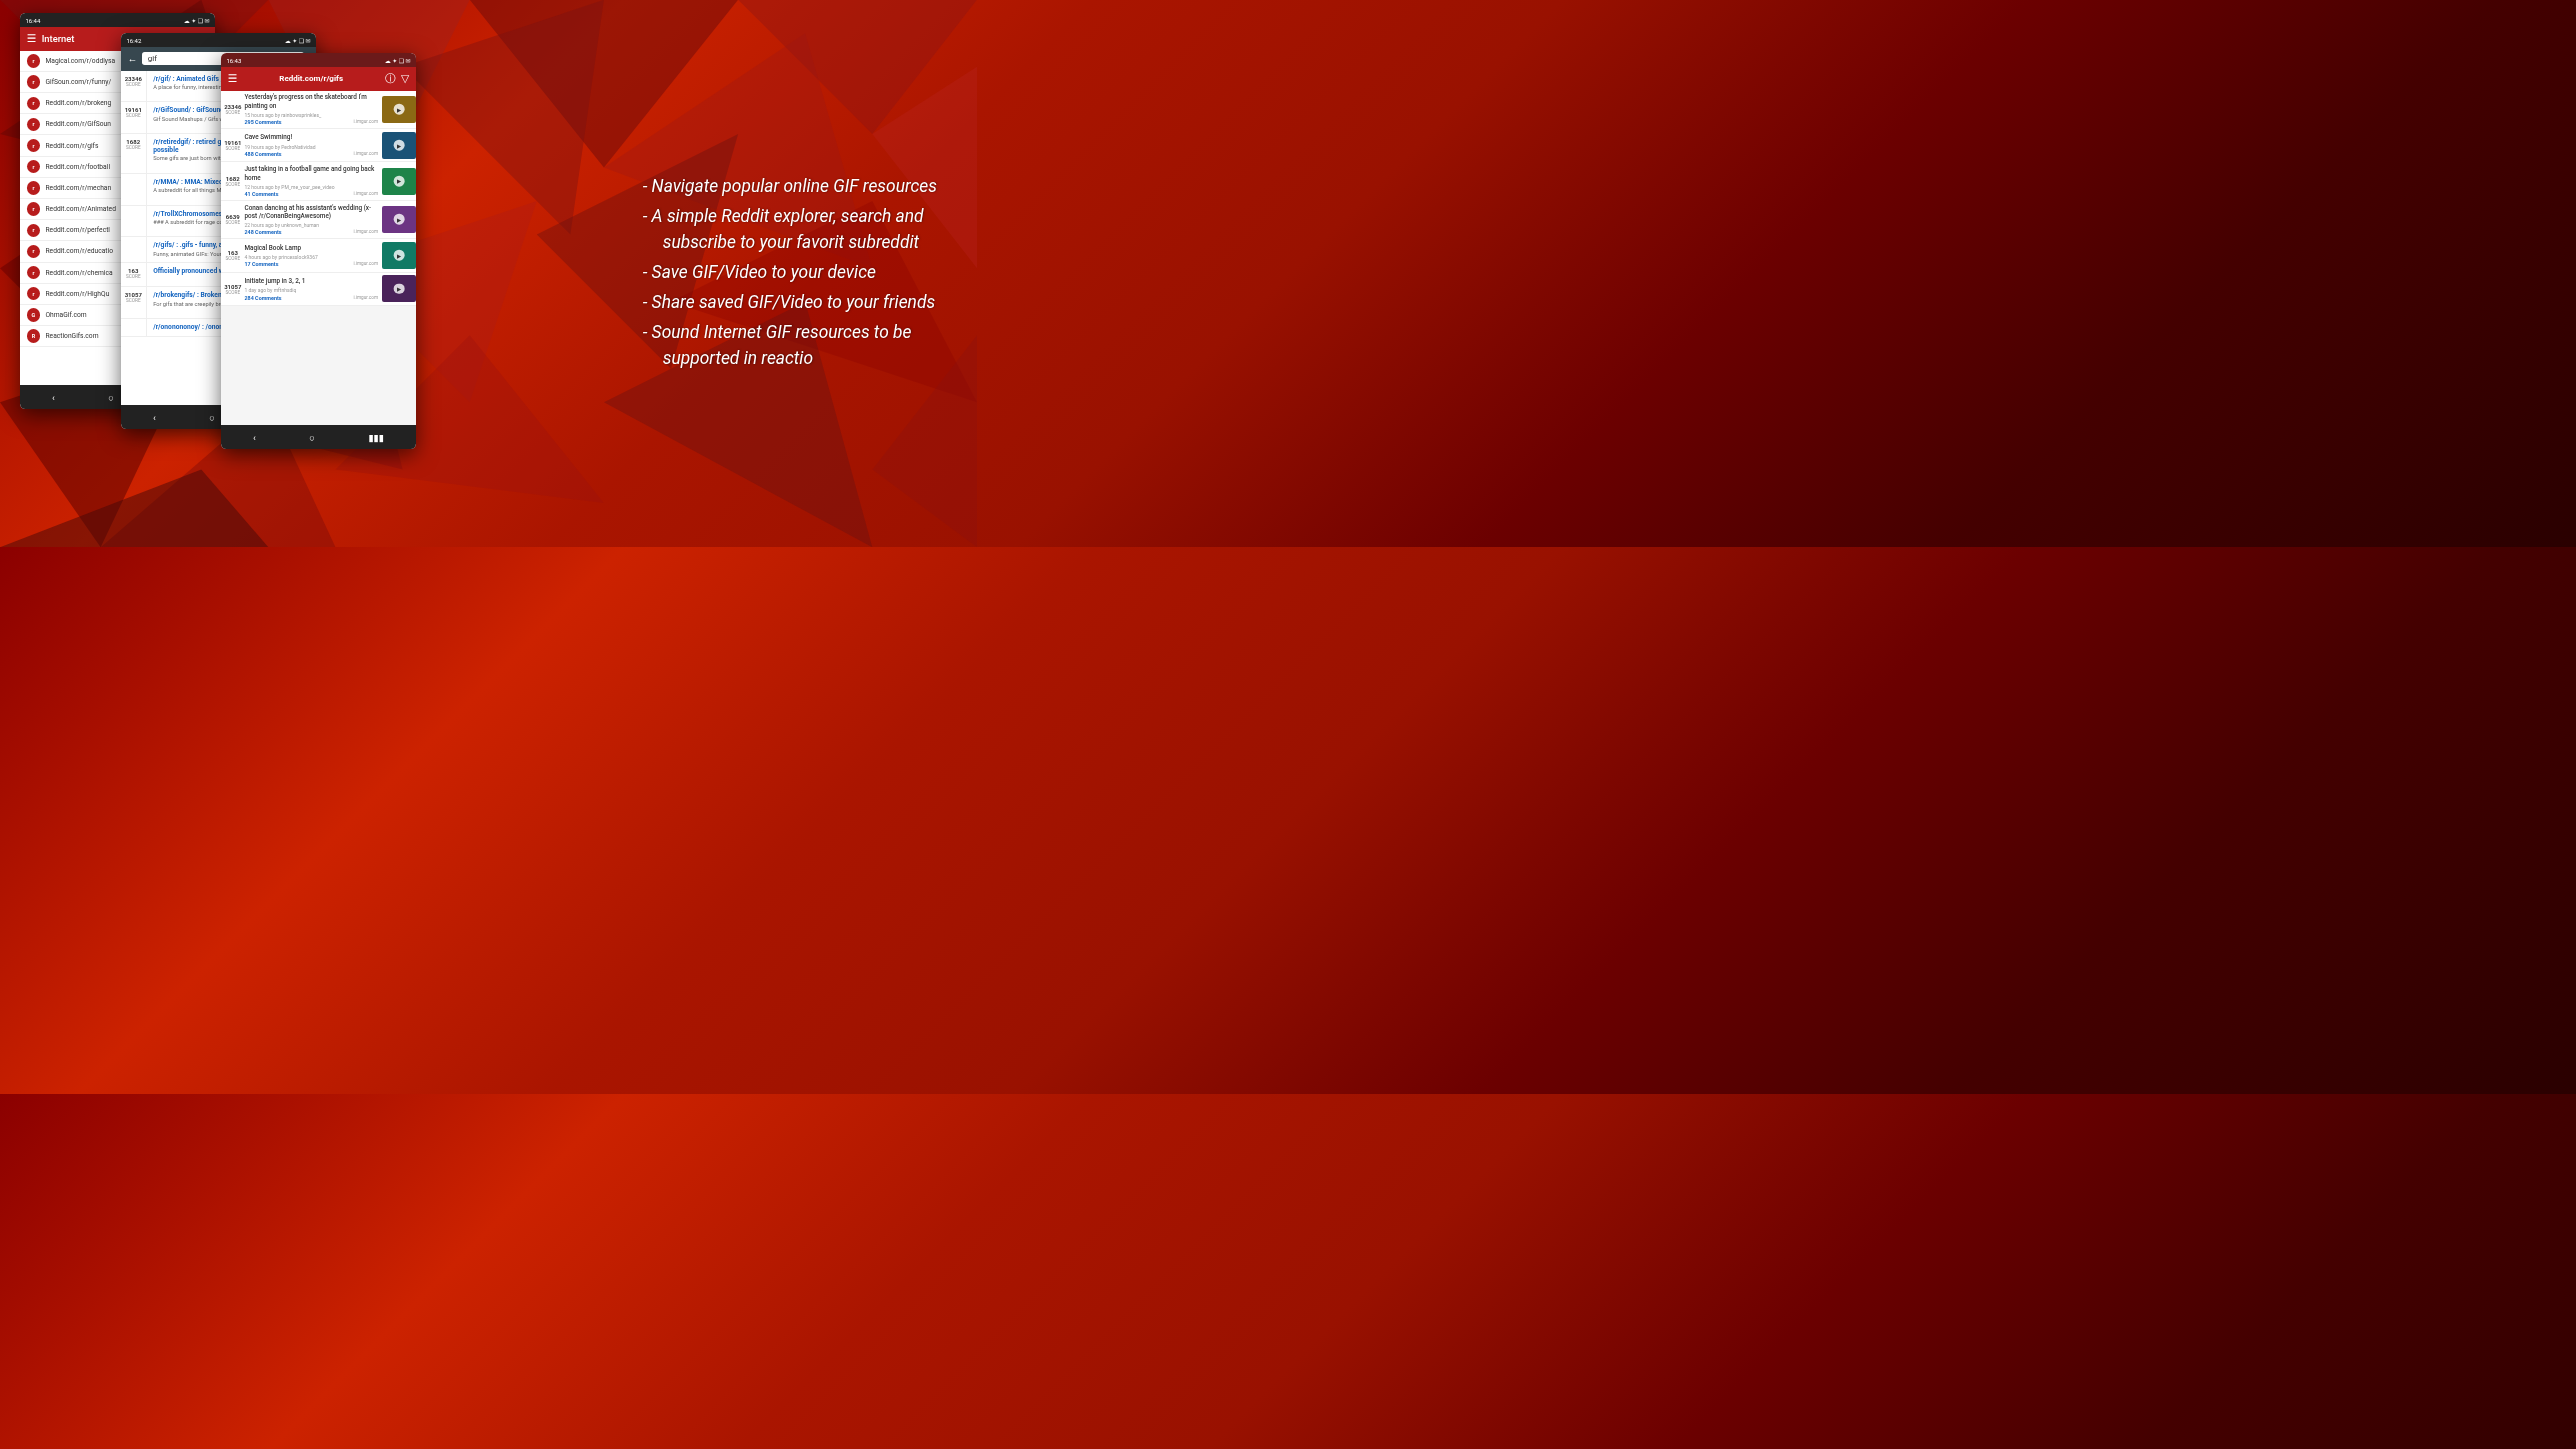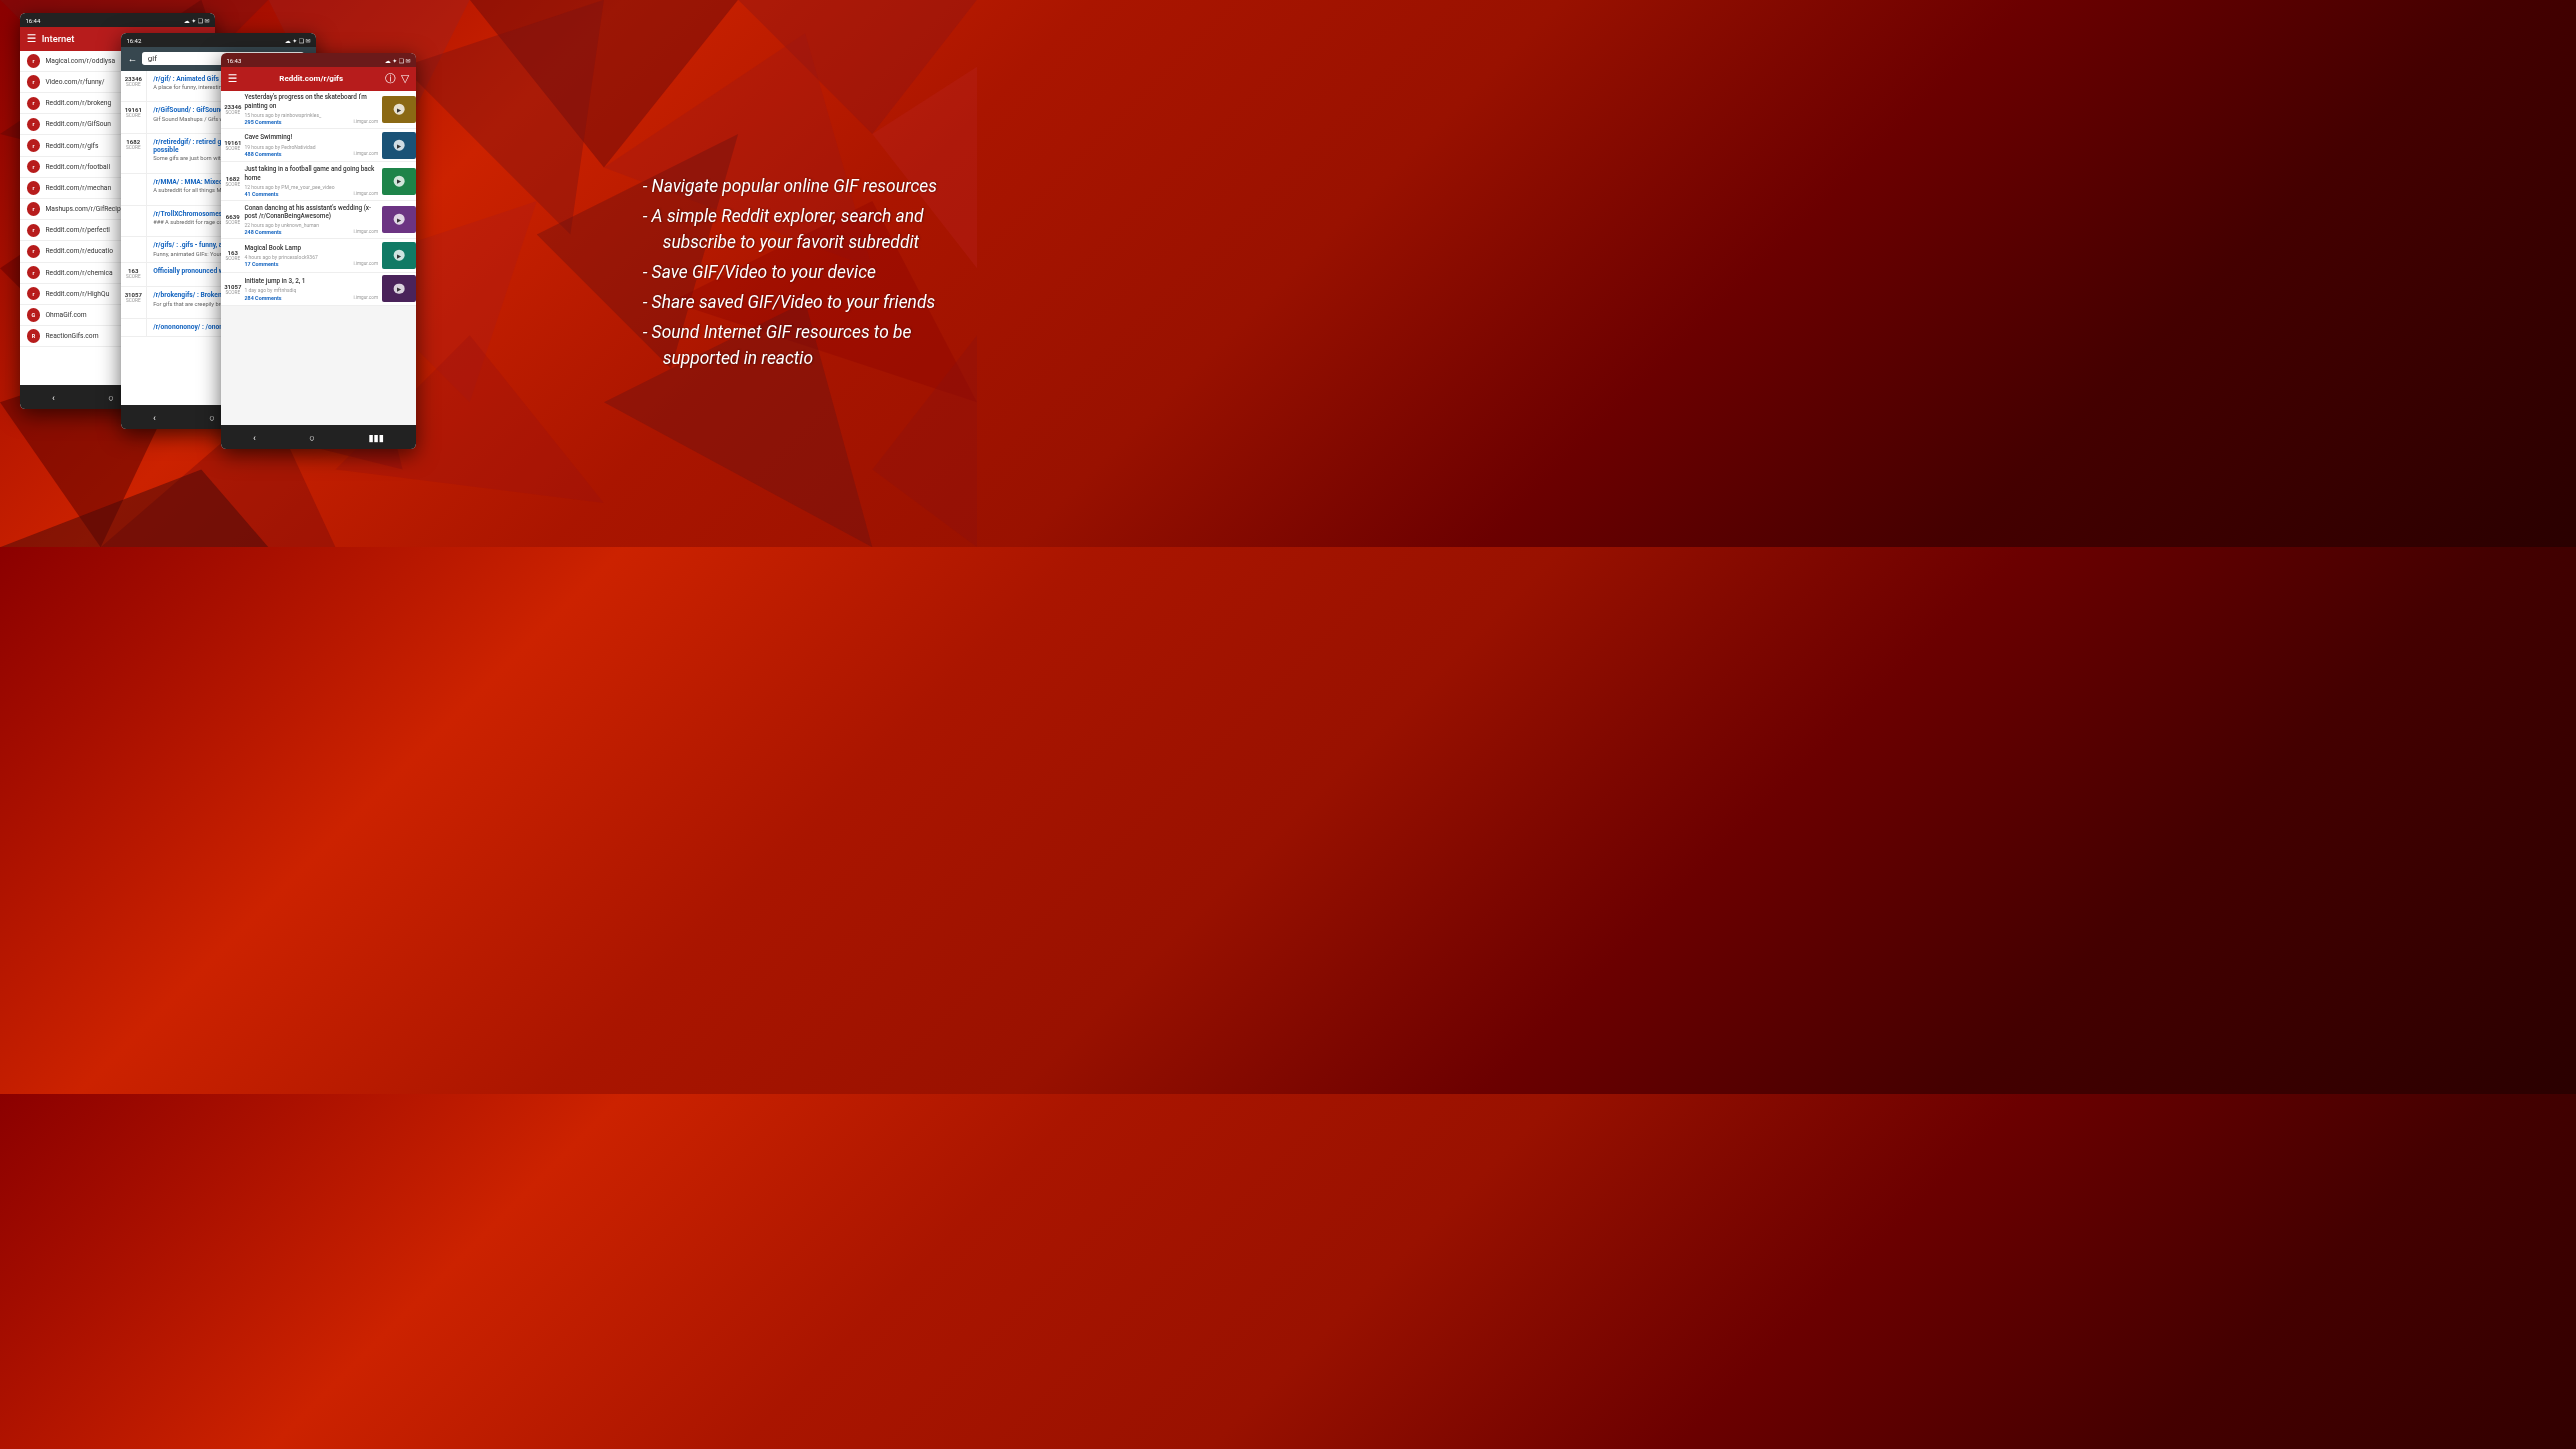--- a/index.html
+++ b/index.html
@@ -377,21 +377,21 @@
       <span class="toolbar-title">Internet</span>
     </div>
 
     <div class="sidebar-list">
       <div class="sidebar-item">
         <div class="sidebar-icon">r</div>
         <span>Magical.com/r/oddlysa</span>
       </div>
       <div class="sidebar-item">
         <div class="sidebar-icon">r</div>
-        <span>Video.com/r/funny/</span>
+        <span>GifSoun.com/r/funny/</span>
       </div>
       <div class="sidebar-item">
         <div class="sidebar-icon">r</div>
         <span>Reddit.com/r/brokeng</span>
       </div>
       <div class="sidebar-item">
         <div class="sidebar-icon">r</div>
         <span>Reddit.com/r/GifSoun</span>
       </div>
       <div class="sidebar-item">
@@ -401,21 +401,21 @@
       <div class="sidebar-item">
         <div class="sidebar-icon">r</div>
         <span>Reddit.com/r/football</span>
       </div>
       <div class="sidebar-item">
         <div class="sidebar-icon">r</div>
         <span>Reddit.com/r/mechan</span>
       </div>
       <div class="sidebar-item">
         <div class="sidebar-icon">r</div>
-        <span>Mashups.com/r/GifRecip</span>
+        <span>Reddit.com/r/Animated</span>
       </div>
       <div class="sidebar-item">
         <div class="sidebar-icon">r</div>
         <span>Reddit.com/r/perfectl</span>
       </div>
       <div class="sidebar-item">
         <div class="sidebar-icon">r</div>
         <span>Reddit.com/r/educatio</span>
       </div>
       <div class="sidebar-item">

